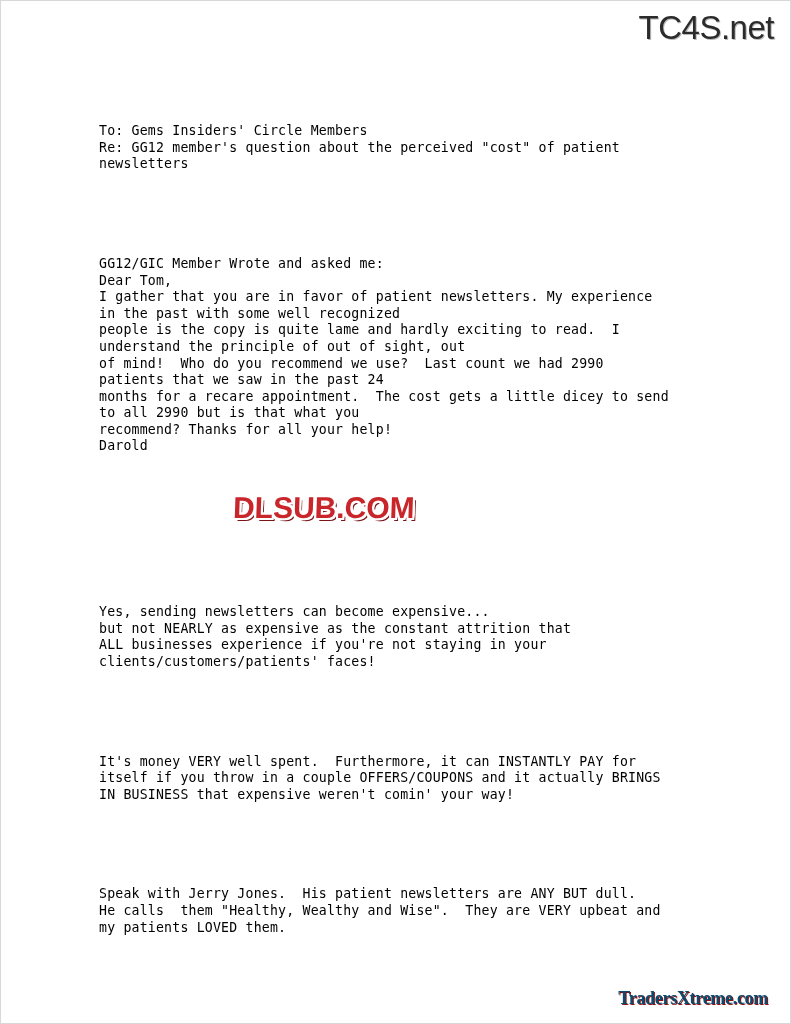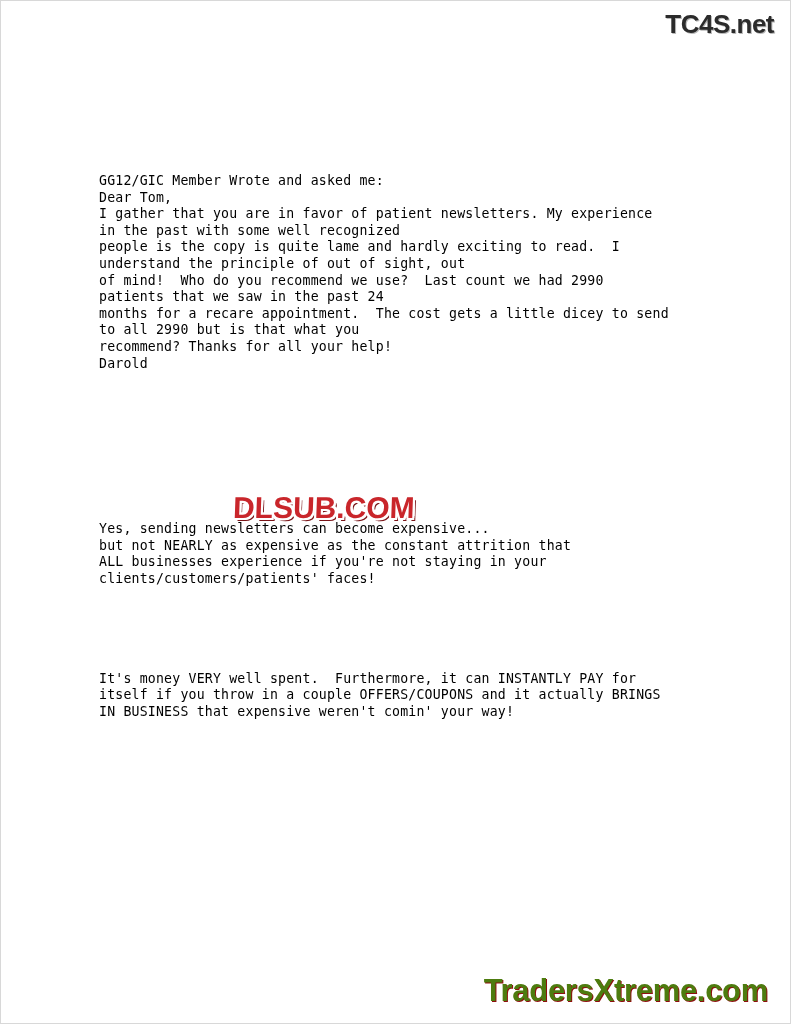--- a/index.html
+++ b/index.html
@@ -23,35 +23,35 @@
     height: 1024px;
     background: #ffffff;
     border: 1px solid #d8d8d8;
     box-sizing: border-box;
   }
   .brand-top {
     position: absolute;
     right: 16px;
     top: 8px;
     font-family: "Liberation Sans", sans-serif;
-    font-weight: bold;
-    font-size: 26px;
+    font-weight: normal;
+    font-size: 33px;
     letter-spacing: -0.5px;
     color: #2b2b2b;
     text-shadow: 1px 1px 0 #b9b9b9;
   }
   .brand-bottom {
     position: absolute;
     right: 22px;
     bottom: 14px;
-    font-family: Liberation Sans, sans-serif;
+    font-family: Liberation Serif, serif;
     font-weight: bold;
-    font-size: 31px;
+    font-size: 18px;
     letter-spacing: -0.3px;
-    color: #4d7c0f;
+    color: #0c4a6e;
     text-shadow: 1px 1px 0 #8e0f0f;
   }
   .letter {
     position: absolute;
     left: 98px;
     top: 89px;
     width: 600px;
     font-size: 13.2px;
     line-height: 16.6px;
     white-space: pre-wrap;
@@ -85,20 +85,23 @@
   }
 </style>
 </head>
 <body>
 
 <div class="page">
 
   <div class="brand-top">TC4S.net</div>
 
   <div class="letter">
+    <p class="block">To: Gems Insiders' Circle Members
+Re: GG12 member's question about the perceived "cost" of patient
+newsletters</p>
     <div class="gap"></div>
     <p class="block">GG12/GIC Member Wrote and asked me:
 Dear Tom,
 I gather that you are in favor of patient newsletters. My experience
 in the past with some well recognized
 people is the copy is quite lame and hardly exciting to read.  I
 understand the principle of out of sight, out
 of mind!  Who do you recommend we use?  Last count we had 2990
 patients that we saw in the past 24
 months for a recare appointment.  The cost gets a little dicey to send
@@ -109,20 +112,23 @@
     <div class="gap"></div>
     <p class="block">Yes, sending newsletters can become expensive...
 but not NEARLY as expensive as the constant attrition that
 ALL businesses experience if you're not staying in your
 clients/customers/patients' faces!</p>
     <div class="gap"></div>
     <p class="block">It's money VERY well spent.  Furthermore, it can INSTANTLY PAY for
 itself if you throw in a couple OFFERS/COUPONS and it actually BRINGS
 IN BUSINESS that expensive weren't comin' your way!</p>
     <div class="gap"></div>
+    <p class="block">Speak with Jerry Jones.  His patient newsletters are ANY BUT dull.
+He calls  them "Healthy, Wealthy and Wise".  They are VERY upbeat and
+my patients LOVED them.</p>
     
     
     
     
     
     
   </div>
 
   <div class="watermark">DLSUB.COM</div>
 

